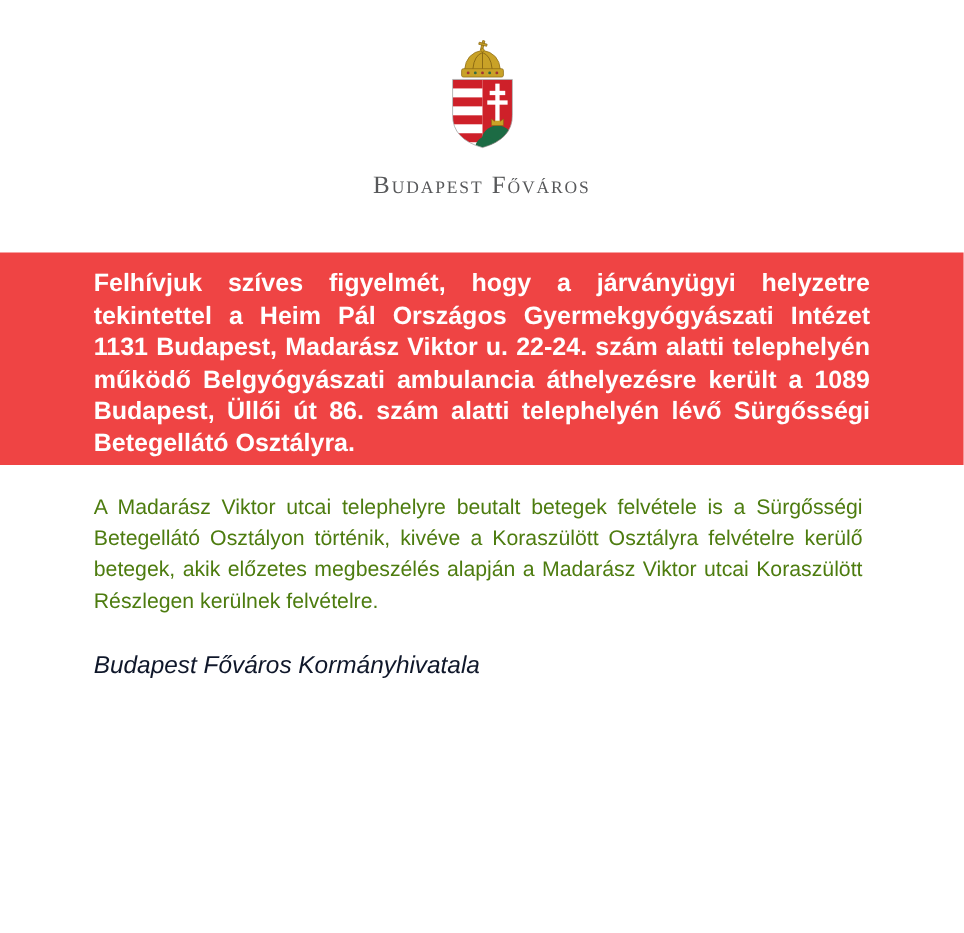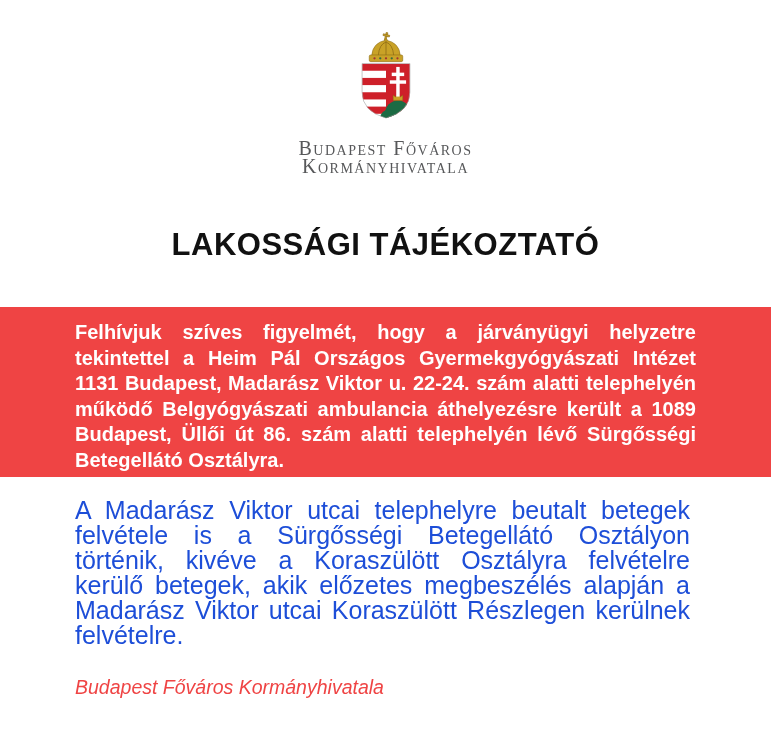--- a/index.html
+++ b/index.html
@@ -49,36 +49,36 @@
     color: #ffffff;
     font-size: 20px;
     font-weight: bold;
     line-height: 25.5px;
     text-align: justify;
   }
 
   .content { padding: 0 81px 0 75px; }
   .body-text {
     margin: 21px 0 0 0;
-    font-size: 25px;
+    font-size: 17px;
     line-height: 25px;
     text-align: justify;
-    color: #1d4ed8;
+    color: #4d7c0f;
   }
   .thanks {
     margin: 37px 0 0 0;
     font-size: 19.5px;
     font-style: italic;
     color: #1c1c1c;
   }
   .signature {
     margin: 28px 0 0 0;
     font-size: 19.5px;
     font-style: italic;
-    color: #ef4444;
+    color: #0f172a;
   }
 </style>
 </head>
 <body>
 
 <div class="page">
 
   <header class="logo-block">
     <svg class="coa" width="70" height="88" viewBox="0 0 72 92" xmlns="http://www.w3.org/2000/svg">
       <defs>
@@ -119,25 +119,23 @@
         <g fill="#FFFFFF">
           <rect x="46.7" y="36.5" width="3.6" height="31"></rect>
           <rect x="42" y="42.5" width="13" height="3.6"></rect>
           <rect x="40" y="50.5" width="17" height="3.6"></rect>
         </g>
       </g>
       <path d="M11 33 H61 V63 Q61 83 36 90 Q11 83 11 63 Z" fill="none" stroke="#9a9a9a" stroke-width="0.6"></path>
     </svg>
     <div class="org-name">
       <div>Budapest Főváros</div>
-      <div>Kormányhivatala</div>
     </div>
   </header>
 
-  <h1 class="title">LAKOSSÁGI TÁJÉKOZTATÓ</h1>
 
   <div class="banner" style="background: #ef4444;">
     <p class="banner-text" style="color: rgb(255, 255, 255);">Felhívjuk szíves figyelmét, hogy a járványügyi helyzetre tekintettel a Heim Pál Országos Gyermekgyógyászati Intézet 1131 Budapest, Madarász Viktor u. 22-24. szám alatti telephelyén működő Belgyógyászati ambulancia áthelyezésre került a 1089 Budapest, Üllői út 86. szám alatti telephelyén lévő Sürgősségi Betegellátó Osztályra.</p>
   </div>
 
   <main class="content">
     <p class="body-text">A Madarász Viktor utcai telephelyre beutalt betegek felvétele is a Sürgősségi Betegellátó Osztályon történik, kivéve a Koraszülött Osztályra felvételre kerülő betegek, akik előzetes megbeszélés alapján a Madarász Viktor utcai Koraszülött Részlegen kerülnek felvételre.</p>
     <p class="signature">Budapest Főváros Kormányhivatala</p>
   </main>
 

